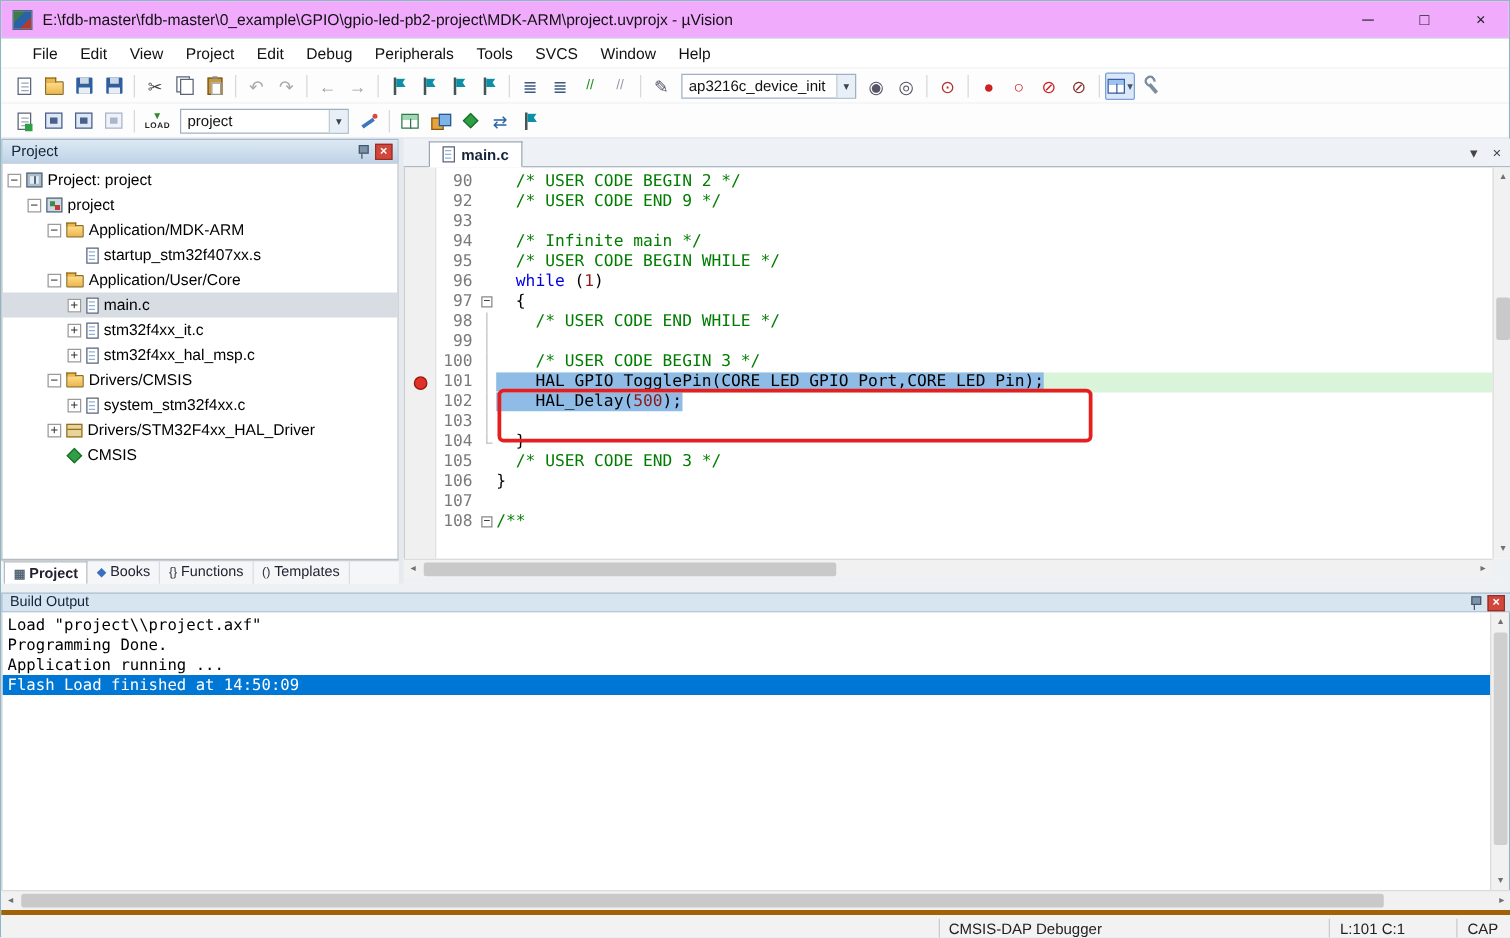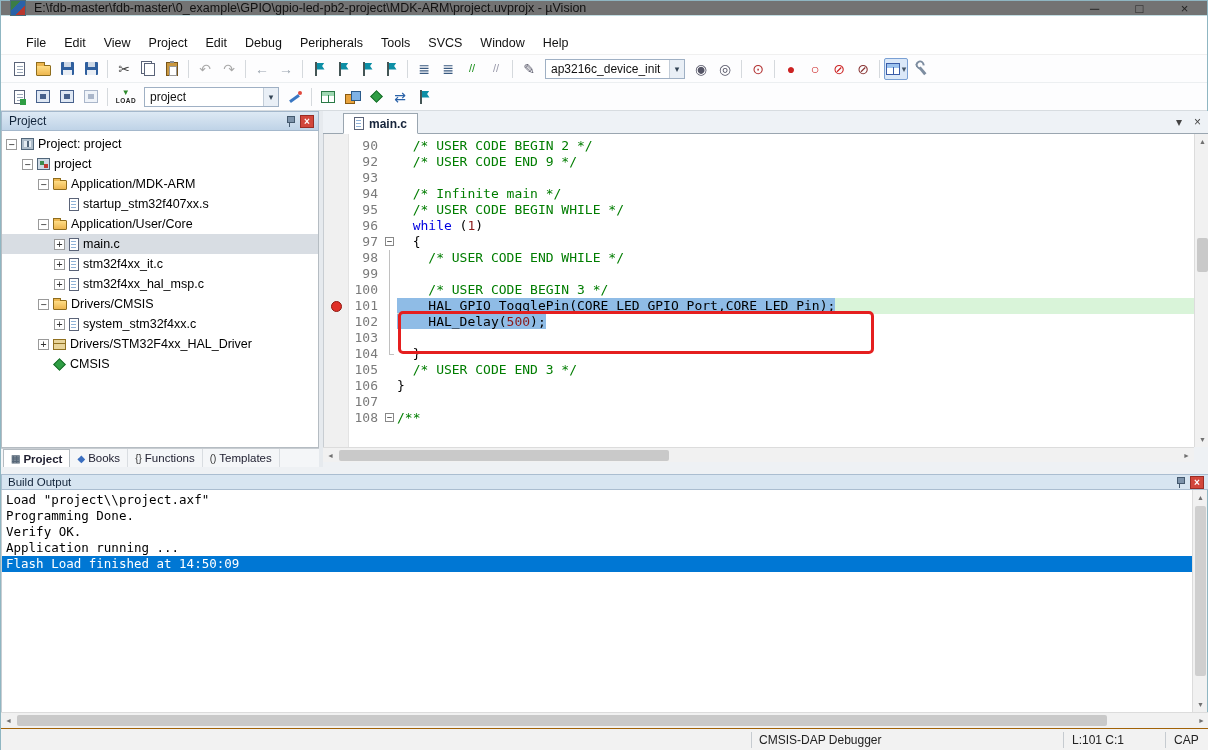--- a/index.html
+++ b/index.html
@@ -1,20 +1,20 @@
 <!DOCTYPE html>
 <html><head>
 <meta charset="utf-8">
 <style>
   *{margin:0;padding:0;box-sizing:border-box}
   html,body{width:1208px;height:750px;overflow:hidden;font-family:"Liberation Sans",sans-serif;font-size:12px;background:#fff}
   .window{position:relative;width:1208px;height:750px;border:1px solid #8fb6c2;background:#fff}
 
   
-  .titlebar{position:absolute;left:0;top:0;right:0;height:15px;background:#737373;display:flex;align-items:center;border-bottom:1px solid #c2dde2}
+  .titlebar{position:absolute;left:0;top:0;right:0;height:30px;background:#f0abfc;display:flex;align-items:center;border-bottom:1px solid #c2dde2}
   .app-icon{width:16px;height:16px;margin:0 8px 0 9px;border:1px solid #4a6b7a;background:linear-gradient(135deg,#3b7d46 0 34%,#2a62a8 34% 67%,#b8372e 67%);flex:none}
   .title-text{font-size:12.5px;color:#111;white-space:nowrap}
   .win-controls{margin-left:auto;display:flex;height:30px}
   .win-btn{width:45px;height:30px;display:flex;align-items:center;justify-content:center;font-size:13px;color:#222}
   .win-btn span{pointer-events:none}
 
   
   .menubar{position:absolute;left:0;top:30px;right:0;height:24px;background:#fff;display:flex;align-items:center;padding-left:16px;border-bottom:1px solid #f0f0f0}
   .menu-item{padding:3px 9px;color:#111;font-size:12.5px}
 
@@ -149,21 +149,21 @@
   .bo-vscroll{position:absolute;right:0;top:489px;width:15px;height:222px;background:#f1f1f1;border-left:1px solid #dcdcdc}
   .bo-vscroll .sarr{position:absolute;left:0;width:15px;height:15px;display:flex;align-items:center;justify-content:center;font-size:7px;color:#707070}
   .bo-vscroll .sarr.bottom{bottom:0}
   .bo-vthumb{position:absolute;left:2px;top:16px;width:11px;height:170px;background:#cfcfcf;border-radius:2px}
   .bo-hscroll{position:absolute;left:0;top:711px;width:1208px;height:16px;background:#f1f1f1;border-top:1px solid #dcdcdc}
   .bo-hscroll .sarr{position:absolute;top:0;width:15px;height:15px;display:flex;align-items:center;justify-content:center;font-size:7px;color:#707070}
   .bo-hscroll .sarr.right{right:0}
   .bo-hthumb{position:absolute;left:16px;top:2px;width:1090px;height:11px;background:#c9c9c9;border-radius:2px}
 
   
-  .statusbar{position:absolute;left:0;top:727px;width:1208px;height:23px;background:#f2f2f2;border-top:1px solid #a16207;font-size:12px;color:#222}
+  .statusbar{position:absolute;left:0;top:727px;width:1208px;height:23px;background:#f2f2f2;border-top:4px solid #a16207;font-size:12px;color:#222}
   .sb-text{position:absolute;top:4px;white-space:nowrap}
   .sb-debugger{left:758px}
   .sb-cursor{left:1071px}
   .sb-caps{left:1173px}
   .sb-div{position:absolute;top:3px;width:1px;height:16px;background:#c6cbd0}
   .d1{left:750px}.d2{left:1062px}.d3{left:1164px}
 </style>
 </head>
 <body>
 
@@ -597,21 +597,20 @@
   <div class="bo-header">
     <span>Build Output</span>
     <span class="hdr-icons">
       <span class="pin"></span>
       <span class="pclose">×</span>
     </span>
   </div>
   <div class="bo-body">
       <div class="bo-line">Load "project\\project.axf"</div>
       <div class="bo-line">Programming Done.</div>
-      <div class="bo-line">Verify OK.</div>
       <div class="bo-line">Application running ...</div>
       <div class="bo-line hl">Flash Load finished at 14:50:09</div>
     </div>
   <div class="bo-vscroll">
     <span class="sarr">▲</span>
     <span class="bo-vthumb"></span>
     <span class="sarr bottom">▼</span>
   </div>
   <div class="bo-hscroll">
     <span class="sarr">◄</span>

